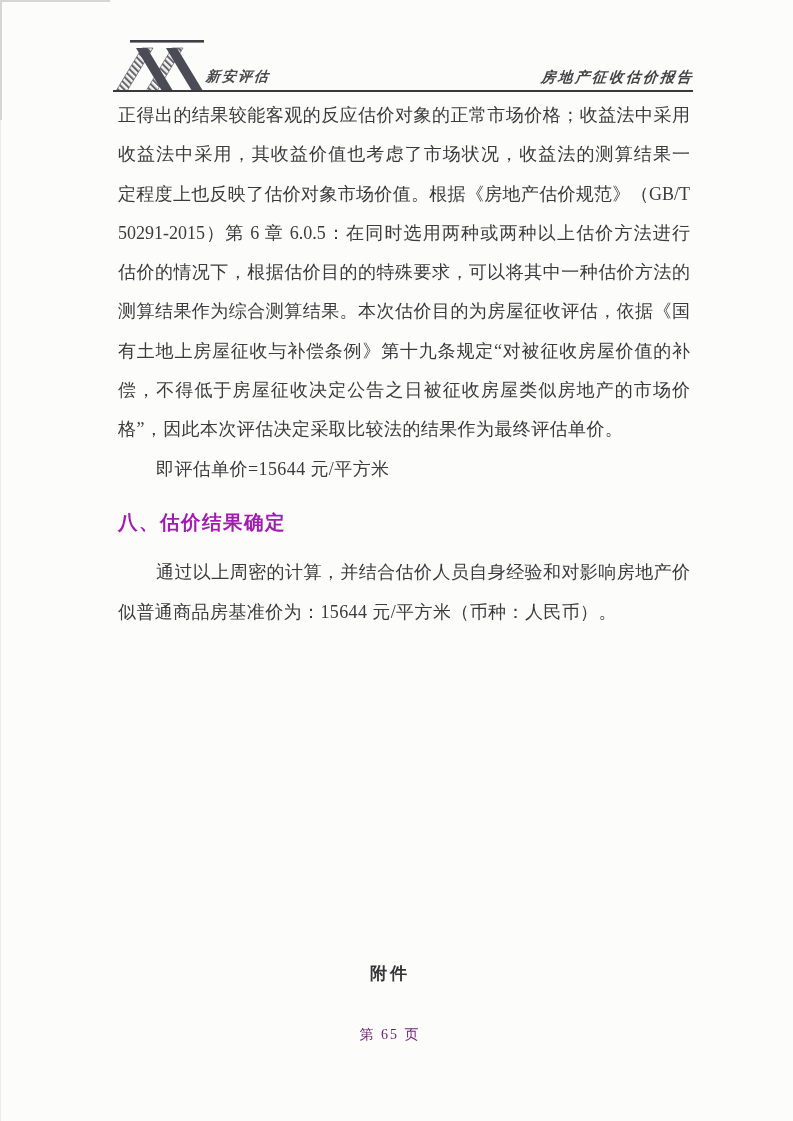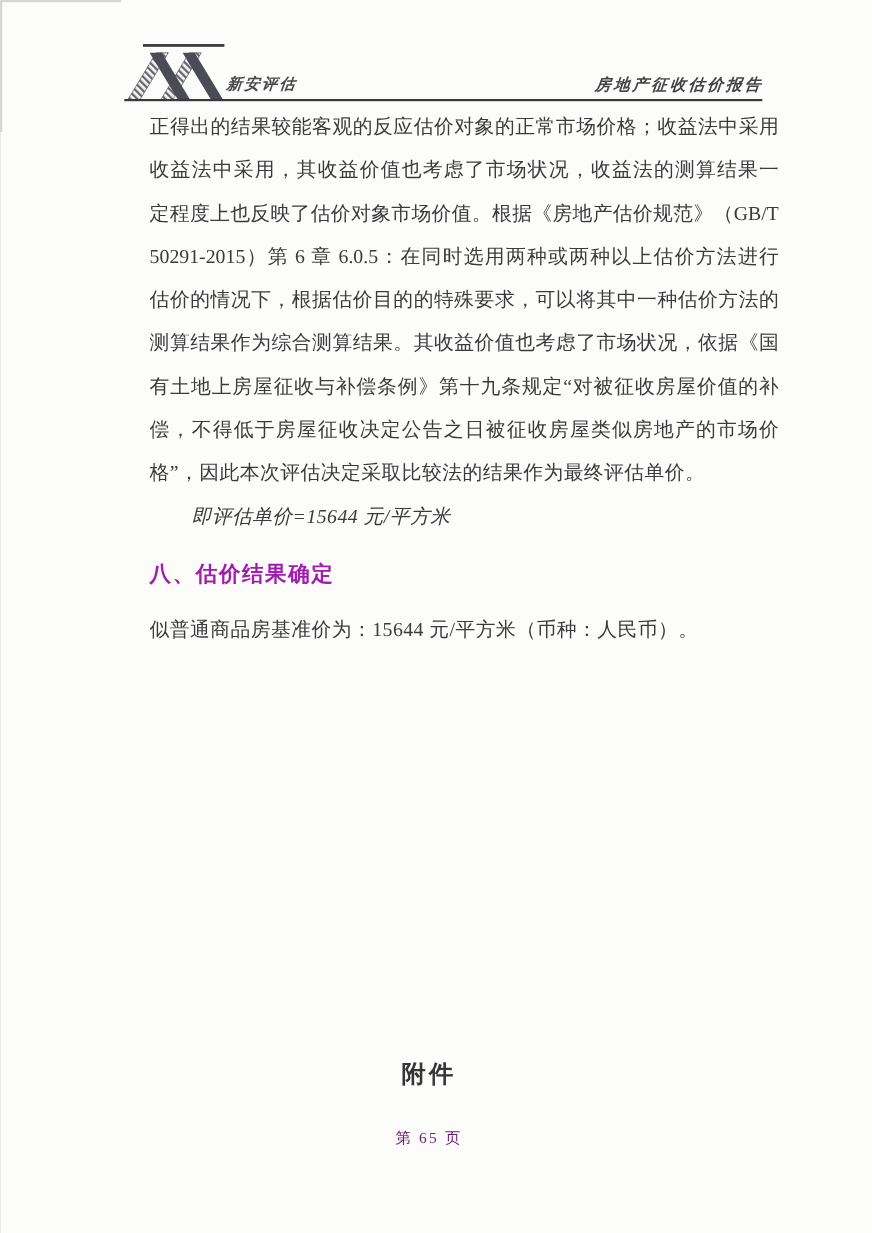--- a/index.html
+++ b/index.html
@@ -28,41 +28,41 @@
     font-size:14.5px; font-style:italic; font-weight:bold;
     letter-spacing:2.5px; color:#434347;
     transform:skewX(-6deg);
   }
   .header-rule {
     position:absolute; left:113px; top:90px; width:580px; height:2px;
     background:#39393d;
   }
 
   
-  .doc-body { position:absolute; left:136px; top:96px; width:572px; }
+  .doc-body { position:absolute; left:118px; top:96px; width:572px; }
   .textline {
     font-size:18px; line-height:39.3px; height:39.3px; overflow:hidden;
     white-space:nowrap; letter-spacing:0.4px;
   }
   .textline.j {
     white-space:normal;
     text-align:justify; text-align-last:justify;
     letter-spacing:0;
   }
-  .textline.indent { padding-left:38px;font-style:italic; }
+  .textline.indent { padding-left:38px; }
   .textline.j.indent { padding-left:0; text-indent:38px; }
   .section-heading {
     margin:14px 0 11px 0; font-size:19.5px; font-weight:bold;
     line-height:39.3px; height:39.3px; letter-spacing:1.5px; color:#a21caf;
   }
 
   
   .attachment {
     position:absolute; left:0; top:962px; width:780px;
-    text-align:center; font-size:22px; font-weight:bold;
+    text-align:center; font-size:17px; font-weight:bold;
     letter-spacing:3px; color:#353537;
   }
   .page-number {
     position:absolute; left:0; top:1026px; width:780px;
     text-align:center; font-size:14px; letter-spacing:2px; color:#701a75;
   }
 </style>
 </head>
 <body>
 
@@ -90,28 +90,29 @@
   </div>
   <div class="report-title">房地产征收估价报告</div>
   <div class="header-rule"></div>
 
   <div class="doc-body">
     <div class="textline j">正得出的结果较能客观的反应估价对象的正常市场价格；收益法中采用</div>
     <div class="textline j">收益法中采用，其收益价值也考虑了市场状况，收益法的测算结果一</div>
     <div class="textline j">定程度上也反映了估价对象市场价值。根据《房地产估价规范》（GB/T</div>
     <div class="textline j">50291-2015）第 6 章 6.0.5：在同时选用两种或两种以上估价方法进行</div>
     <div class="textline j">估价的情况下，根据估价目的的特殊要求，可以将其中一种估价方法的</div>
-    <div class="textline j">测算结果作为综合测算结果。其收益价值也考虑了市场状况，依据《国</div>
+    <div class="textline j">测算结果作为综合测算结果。本次估价目的为房屋征收评估，依据《国</div>
     <div class="textline j">有土地上房屋征收与补偿条例》第十九条规定“对被征收房屋价值的补</div>
     <div class="textline j">偿，不得低于房屋征收决定公告之日被征收房屋类似房地产的市场价</div>
     <div class="textline">格”，因此本次评估决定采取比较法的结果作为最终评估单价。</div>
     <div class="textline indent">即评估单价=15644 元/平方米</div>
 
     <h2 class="section-heading">八、估价结果确定</h2>
 
+    <div class="textline j indent">通过以上周密的计算，并结合估价人员自身经验和对影响房地产价</div>
     <div class="textline">似普通商品房基准价为：15644 元/平方米（币种：人民币）。</div>
   </div>
 
   <div class="attachment">附件</div>
 
   <div class="page-number">第 65 页</div>
 
 </div>
 
 </body></html>

